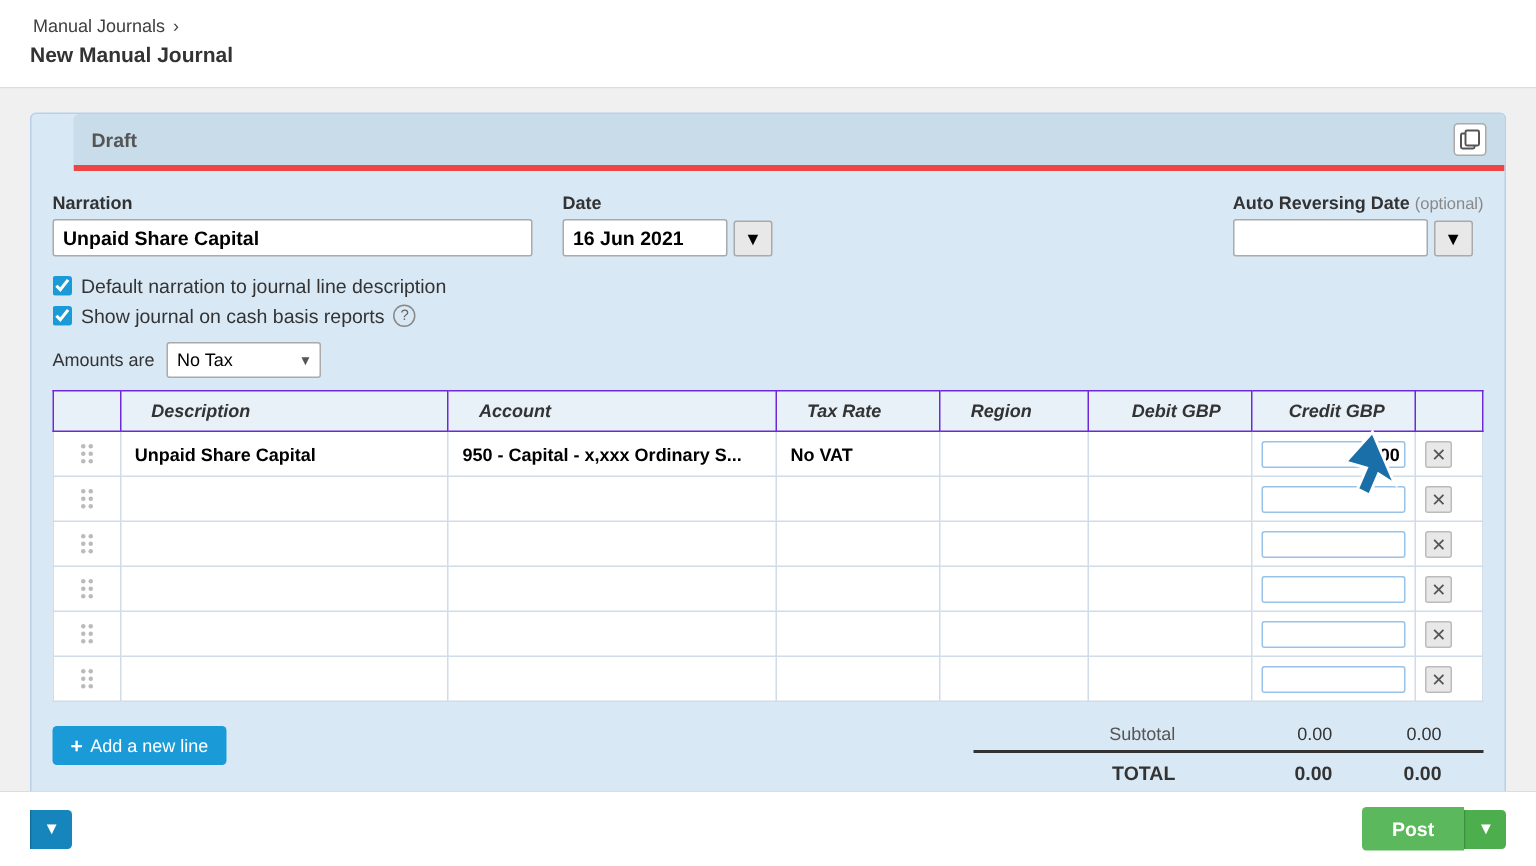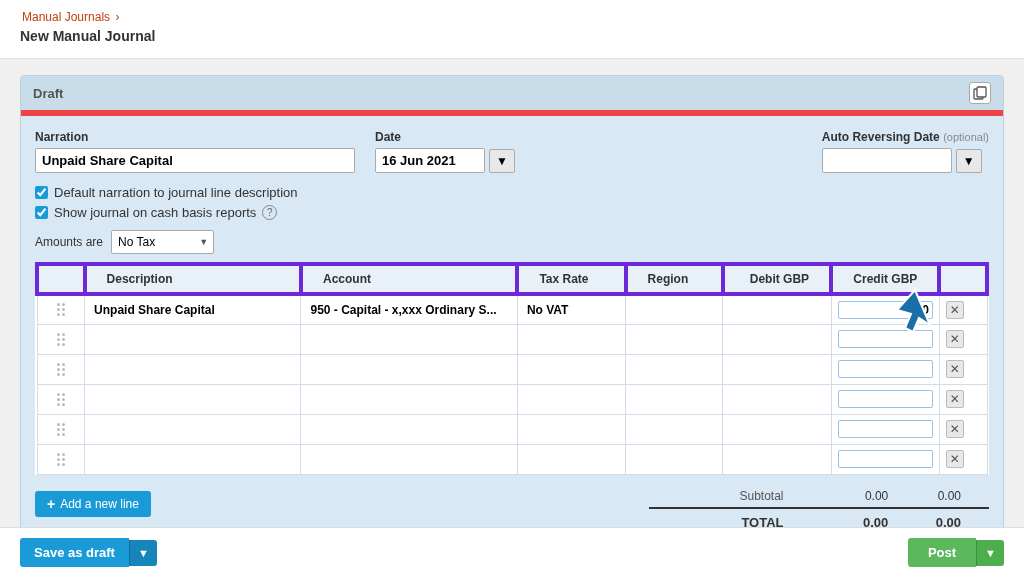--- a/index.html
+++ b/index.html
@@ -13,43 +13,44 @@
       background: #fff;
       padding: 10px 20px 14px 20px;
       border-bottom: 1px solid #ddd;
     }
     .breadcrumb {
       color: #1a9bd7;
       font-size: 12px;
       margin-bottom: 4px;
       cursor: pointer;
     }
-    .breadcrumb span { color: #c2410c; margin-left: 2px; }
+    .breadcrumb span { color: #404040; margin-left: 2px; }
     .page-title {
       font-size: 14px;
       font-weight: bold;
       color: #333;
     }
     .main-content {
       padding: 16px 20px;
     }
     .form-card {
       background: #d9e8f5;
       border: 1px solid #b8d0e8;
       border-radius: 4px;
       padding: 0;
     }
     .card-header {
       background: #c8dcea;
-      border-bottom: 6px solid #ef4444;
+      border-bottom: 4px solid #ef4444;
       padding: 6px 12px;
       display: flex;
       align-items: center;
       justify-content: space-between;
       border-radius: 4px 4px 0 0;
+      margin-left: 28px;
     }
     .draft-badge {
       font-size: 13px;
       font-weight: bold;
       color: #555;
     }
     .copy-icon {
       width: 22px;
       height: 22px;
       border: 1px solid #aaa;
@@ -183,22 +184,23 @@
       font-size: 12px;
       margin-bottom: 10px;
     }
     .journal-table thead tr {
       background: #e8f0f8;
     }
     .journal-table thead th {
       padding: 6px 20px;
       text-align: left;
       font-weight: bold;
-      border: 4px solid #6d28d9;
-      font-size: 12px;
+      border: 1px solid #6d28d9;
+      font-size: 12px;
+      font-style: italic;
     }
     .journal-table thead th.right { text-align: right; }
     .journal-table tbody tr {
       height: 30px;
     }
     .journal-table tbody td {
       border: 1px solid #d0dce8;
       padding: 3px 6px;
       vertical-align: middle;
     }
@@ -687,21 +689,20 @@
       </div>
 
     </div>
   </div>
 
   <div class="page-bottom-padding"></div>
 </div>
 
 <div class="bottom-bar">
   <div class="save-draft-group">
-    <button class="save-draft-btn">Save as draft</button>
     <button class="save-draft-dropdown">▼</button>
   </div>
   <div class="post-group">
     <div class="post-btn-group">
       <button class="post-btn">Post</button>
       <button class="post-dropdown">▼</button>
     </div>
   </div>
 </div>
 

